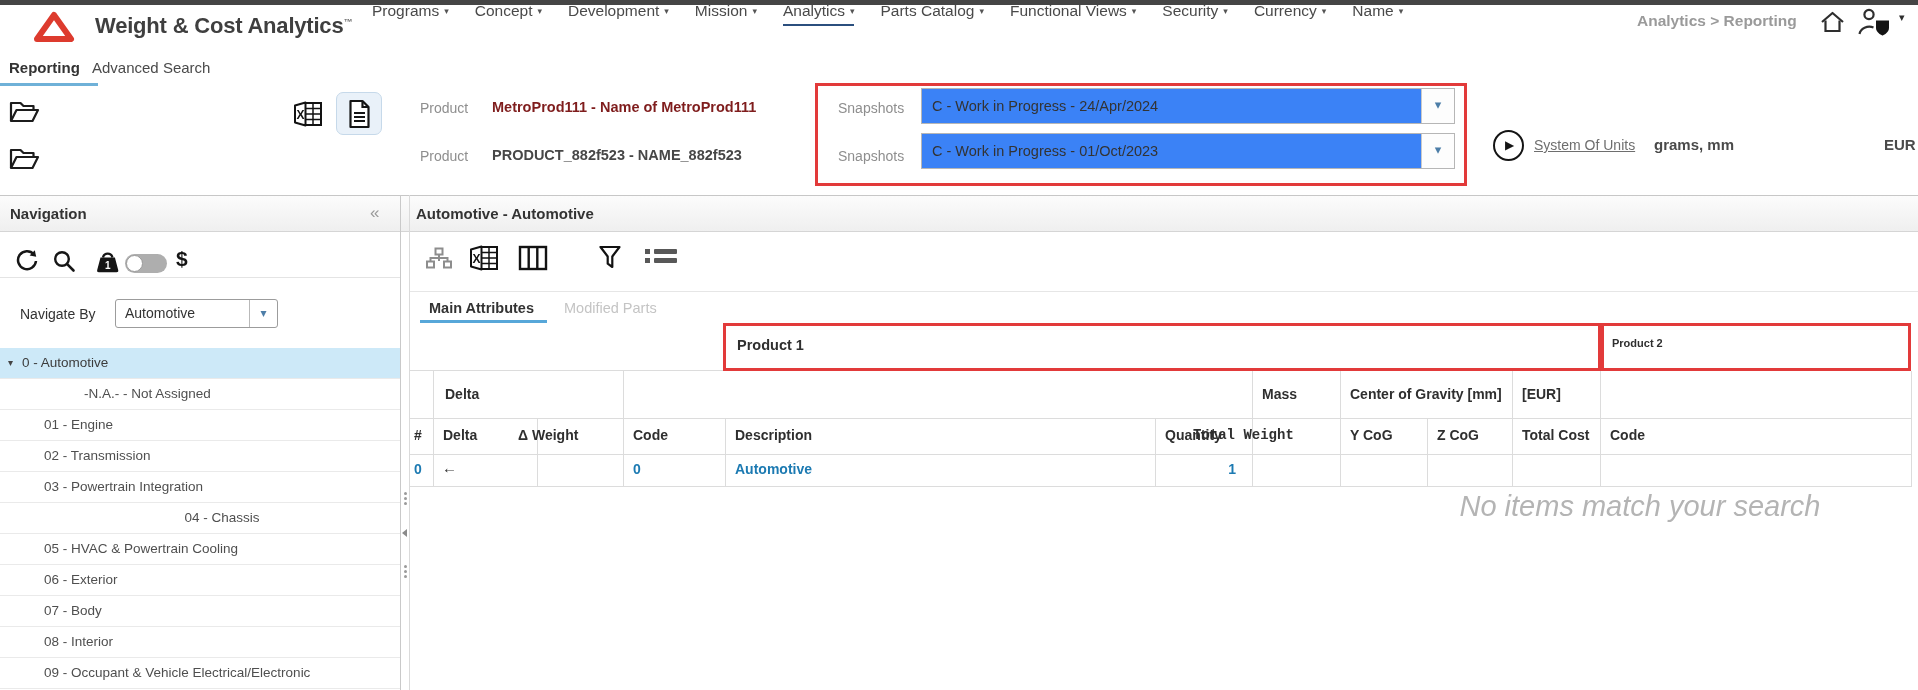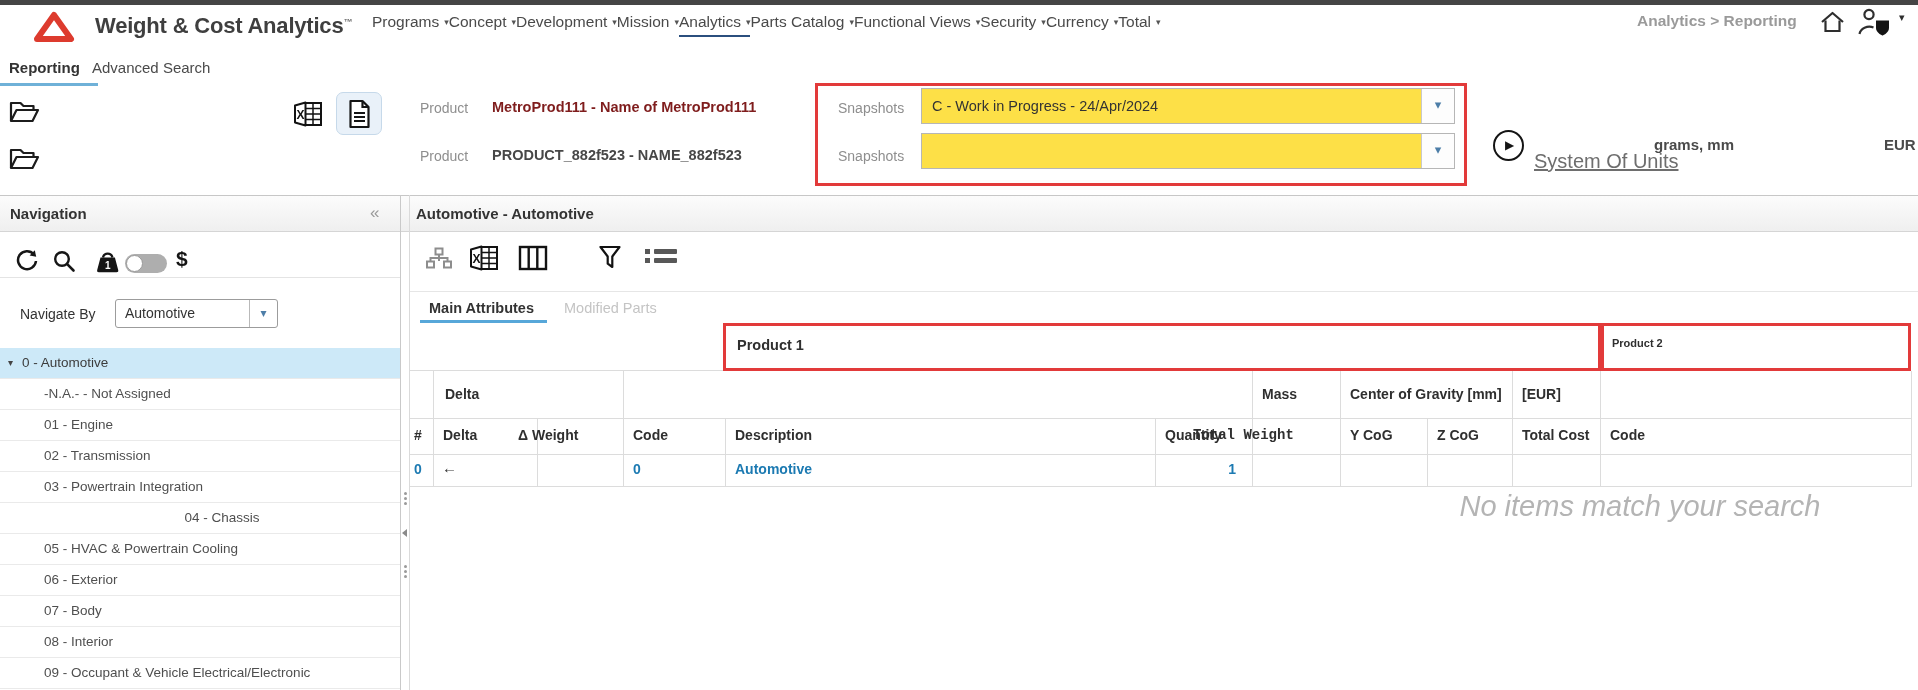--- a/index.html
+++ b/index.html
@@ -5,21 +5,21 @@
   * { margin:0; padding:0; box-sizing:border-box; }
   html,body { width:1918px; height:690px; background:#fff; overflow:hidden;
               font-family:"Liberation Sans","DejaVu Sans",sans-serif; color:#333; }
   .abs { position:absolute; }
   .hline,.vline { position:absolute; background:#dcdcdc; }
   .band { position:absolute; background:linear-gradient(#fcfcfc,#efefef);
           border-top:1px solid #c7c7c7; border-bottom:1px solid #d5d5d5; }
   .nav-item { display:flex; align-items:center; gap:5px; font-size:15.5px; color:#4a4a4a; cursor:pointer; }
   .nav-item.active { border-bottom:2px solid #2b4f7e; padding-bottom:4px; margin-bottom:-6px; }
   .caret { font-size:9px; color:#555; line-height:1; }
-  .dd { position:absolute; background:#fde047; border:1px solid #b6b6b6; height:36px; }
+  .dd { position:absolute; background:#3b82f6; border:1px solid #b6b6b6; height:36px; }
   .dd .val { position:absolute; left:10px; top:0; line-height:34px; font-size:14.5px; color:#333; white-space:nowrap; }
   .dd .btn { position:absolute; right:0; top:0; width:33px; height:100%; border-left:1px solid #c9c9c9;
              background:#fdfdfd; text-align:center; line-height:32px; font-size:13px; color:#4d7ea8; cursor:pointer; }
   .redbox { position:absolute; border:3px solid #e23a3a; }
   .tree-row { position:absolute; left:0; width:400px; height:31px; line-height:30px;
               font-size:13.5px; color:#4f4f4f; border-bottom:1px solid #eaeaea; background:#fff; cursor:pointer; white-space:nowrap; }
   .tree-row.selected { background:#cde9f8; color:#3c3c3c; }
   .tree-label-child { padding-left:44px; display:inline-block; }
   .hdr-cell { position:absolute; font-size:14px; font-weight:bold; color:#2f2f2f; white-space:nowrap; }
   .data-cell { position:absolute; font-size:14px; color:#1c7ab2; font-weight:600; white-space:nowrap; }
@@ -38,21 +38,21 @@
 
 <span class="abs" style="left:33px;top:11px;">
   <svg width="42" height="31" viewBox="0 0 42 31">
     <path d="M21 4 L38 28 H4 Z" fill="none" stroke="#dd3b2e" stroke-width="6" stroke-linejoin="round"></path>
   </svg>
 </span>
 <div class="abs" style="left:95px;top:13px;font-size:22px;font-weight:bold;color:#3f3f3f;letter-spacing:-0.2px;">
   <span>Weight &amp; Cost Analytics</span><span style="font-size:9px;vertical-align:super;color:#6a6a6a;">™</span>
 </div>
 
-<div class="abs" style="left:372px;top:13px;display:flex;align-items:flex-end;">
+<div class="abs" style="left:372px;top:2px;display:flex;gap:26px;align-items:flex-end;">
   <span class="nav-item">
       <span>Programs</span>
       <span class="caret">▾</span>
     </span>
   <span class="nav-item">
       <span>Concept</span>
       <span class="caret">▾</span>
     </span>
   <span class="nav-item">
       <span>Development</span>
@@ -76,21 +76,21 @@
     </span>
   <span class="nav-item">
       <span>Security</span>
       <span class="caret">▾</span>
     </span>
   <span class="nav-item">
       <span>Currency</span>
       <span class="caret">▾</span>
     </span>
   <span class="nav-item">
-      <span>Total</span>
+      <span>Name</span>
       <span class="caret">▾</span>
     </span>
 </div>
 
 <div class="abs" style="left:1637px;top:12px;font-size:15.5px;font-weight:bold;color:#9a9a9a;">Analytics &gt; Reporting</div>
 <span class="abs" style="left:1819px;top:9px;cursor:pointer;">
   <svg width="27" height="25" viewBox="0 0 27 25">
     <path d="M3 13 L13.5 4 L24 13" fill="none" stroke="#2e2e2e" stroke-width="2.2" stroke-linejoin="round"></path>
     <path d="M6.5 11.5 V22 h14 V11.5" fill="none" stroke="#2e2e2e" stroke-width="2.2"></path>
   </svg>
@@ -144,27 +144,28 @@
 <div class="abs" style="left:492px;top:147px;font-size:14.5px;font-weight:600;color:#474747;">PRODUCT_882f523 - NAME_882f523</div>
 
 <div class="redbox" style="left:815px;top:83px;width:652px;height:103px;"></div>
 <div class="abs" style="left:838px;top:100px;font-size:14px;color:#8e8e8e;">Snapshots</div>
 <div class="dd" style="left:921px;top:88px;width:534px;cursor:pointer;">
   <span class="val">C - Work in Progress - 24/Apr/2024</span>
   <span class="btn">▾</span>
 </div>
 <div class="abs" style="left:838px;top:148px;font-size:14px;color:#8e8e8e;">Snapshots</div>
 <div class="dd" style="left:921px;top:133px;width:534px;cursor:pointer;">
+  <span class="val">C - Work in Progress - 01/Oct/2023</span>
   <span class="btn">▾</span>
 </div>
 
 <div class="abs" style="left:1493px;top:130px;width:31px;height:31px;border:2.5px solid #141414;border-radius:50%;text-align:center;cursor:pointer;">
   <span style="font-size:12px;line-height:26px;color:#141414;padding-left:2px;">▶</span>
 </div>
-<div class="abs" style="left:1534px;top:137px;font-size:20px;color:#6e6e6e;text-decoration:underline;cursor:pointer;margin-top:13px;">System Of Units</div>
+<div class="abs" style="left:1534px;top:137px;font-size:14px;color:#6e6e6e;text-decoration:underline;cursor:pointer;">System Of Units</div>
 <div class="abs" style="left:1654px;top:136px;font-size:15px;font-weight:600;color:#4a4a4a;">grams, mm</div>
 <div class="abs" style="left:1884px;top:136px;font-size:15px;font-weight:bold;color:#4a4a4a;">EUR</div>
 
 <div class="band" style="left:0;top:195px;width:1918px;height:37px;"></div>
 <div class="abs" style="left:10px;top:205px;font-size:15px;font-weight:bold;color:#333;">Navigation</div>
 <span class="abs" style="left:370px;top:203px;font-size:17px;color:#999;cursor:pointer;">«</span>
 <div class="abs" style="left:416px;top:205px;font-size:15px;font-weight:bold;color:#333;">Automotive - Automotive</div>
 
 <div class="vline" style="left:400px;top:195px;width:1px;height:495px;background:#c9c9c9;"></div>
 <div class="vline" style="left:409px;top:195px;width:1px;height:495px;background:#dadada;"></div>
@@ -208,21 +209,21 @@
 <div class="abs" style="left:20px;top:306px;font-size:14px;color:#333;">Navigate By</div>
 <div class="abs" style="left:115px;top:299px;width:163px;height:29px;background:#fff;border:1px solid #9c9c9c;border-radius:3px;cursor:pointer;">
   <span style="position:absolute;left:9px;top:0;line-height:27px;font-size:14px;color:#333;">Automotive</span>
   <span style="position:absolute;right:0;top:0;width:28px;height:100%;border-left:1px solid #b9b9b9;text-align:center;line-height:26px;font-size:12px;color:#4d7ea8;">▾</span>
 </div>
 
 <div class="tree-row selected" style="top:348px;">
   <span style="position:absolute;left:8px;font-size:10px;color:#444;">▾</span>
   <span style="padding-left:22px;display:inline-block;">0 - Automotive</span>
 </div>
-<div class="tree-row" style="top:379px;"><span class="tree-label-child">-N.A.- - Not Assigned</span></div>
+<div class="tree-row" style="top:379px;padding-left:40px;"><span class="tree-label-child">-N.A.- - Not Assigned</span></div>
 <div class="tree-row" style="top:410px;"><span class="tree-label-child">01 - Engine</span></div>
 <div class="tree-row" style="top:441px;"><span class="tree-label-child">02 - Transmission</span></div>
 <div class="tree-row" style="top:472px;"><span class="tree-label-child">03 - Powertrain Integration</span></div>
 <div class="tree-row" style="top:503px;text-align:center;"><span class="tree-label-child">04 - Chassis</span></div>
 <div class="tree-row" style="top:534px;"><span class="tree-label-child">05 - HVAC &amp; Powertrain Cooling</span></div>
 <div class="tree-row" style="top:565px;"><span class="tree-label-child">06 - Exterior</span></div>
 <div class="tree-row" style="top:596px;"><span class="tree-label-child">07 - Body</span></div>
 <div class="tree-row" style="top:627px;"><span class="tree-label-child">08 - Interior</span></div>
 <div class="tree-row" style="top:658px;"><span class="tree-label-child">09 - Occupant &amp; Vehicle Electrical/Electronic</span></div>
 

